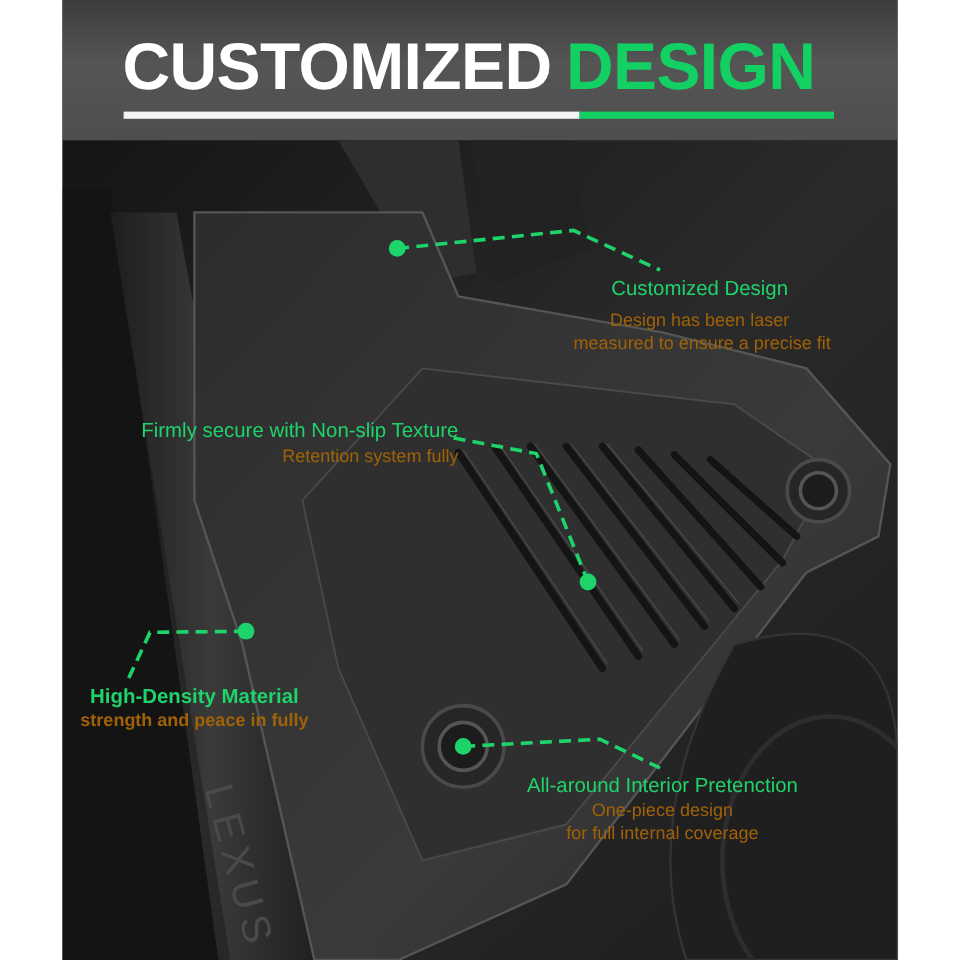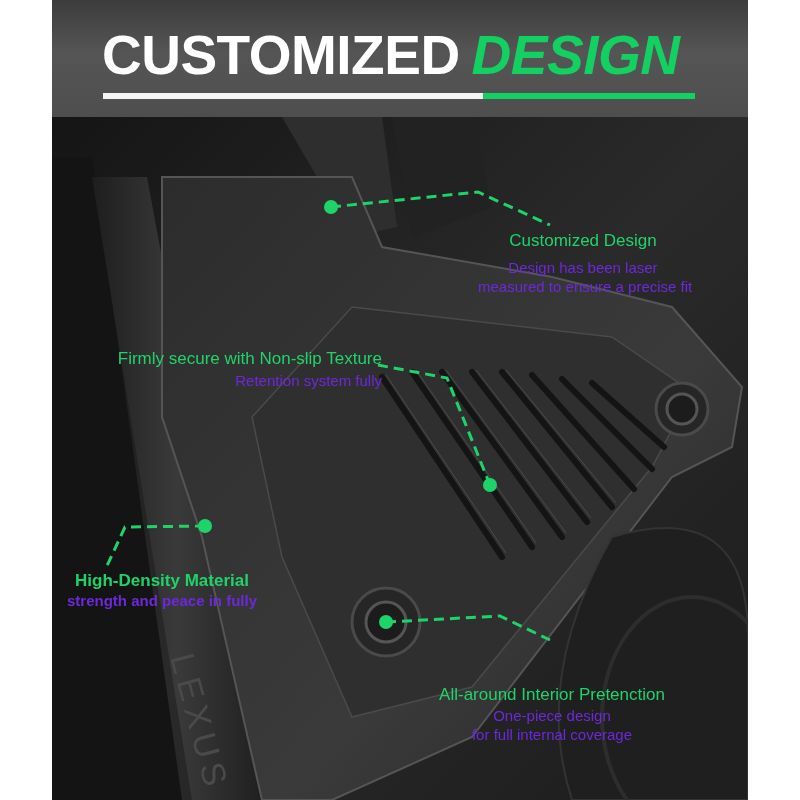--- a/index.html
+++ b/index.html
@@ -2,27 +2,27 @@
 <html><head>
 <meta charset="utf-8">
 <style>
   html, body { margin: 0; padding: 0; background: #ffffff; }
   body { width: 800px; height: 800px; position: relative; overflow: hidden; font-family: "Liberation Sans", sans-serif; }
   .frame { position: absolute; left: 52px; top: 0; width: 696px; height: 800px; background: #1a1a1a; overflow: hidden; }
   .header { position: absolute; left: 0; top: 0; width: 696px; height: 117px;
     background: linear-gradient(180deg, #3c3c3c 0%, #555555 45%, #4e4e4e 100%); }
   .title { position: absolute; top: 28px; left: 50px; font-weight: 700; font-size: 55px; letter-spacing: -0.5px; white-space: nowrap; line-height: 1; }
   .title .w { color: #ffffff; }
-  .title .g { color: #12d062; font-style: italic; margin-left: 12px; margin-top: 10px; }
+  .title .g { color: #12d062; margin-left: 12px; margin-top: 10px; }
   .ul-white { position: absolute; left: 51px; top: 93px; width: 380px; height: 6px; background: #f4f4f4; }
   .ul-green { position: absolute; left: 431px; top: 93px; width: 212px; height: 6px; background: #12d062; }
   .scene { position: absolute; left: 0; top: 117px; width: 696px; height: 683px; }
   .callout { position: absolute; text-align: center; white-space: nowrap; }
   .callout .h { color: #1fd36b; font-size: 17px; line-height: 20px; }
-  .callout .d { color: #6d28d9; font-size: 15px; line-height: 19px; }
+  .callout .d { color: #a16207; font-size: 15px; line-height: 19px; }
   .overlay { position: absolute; left: 0; top: 0; width: 800px; height: 800px; pointer-events: none; }
 </style>
 </head>
 <body>
 
 <div class="frame">
   <div class="header">
     <div class="title">
       <span class="w">CUSTOMIZED</span><span class="g">DESIGN</span>
     </div>
@@ -119,17 +119,17 @@
 <div class="callout" style="left:72px; top:349px; width:310px;text-align:right;">
   <div class="h">Firmly secure with Non-slip Texture</div>
   <div class="d" style="margin-top:2px;">Retention system fully</div>
 </div>
 
 <div class="callout" style="left:52px; top:571px; width:220px;font-weight:bold;">
   <div class="h">High-Density Material</div>
   <div class="d">strength and peace in fully</div>
 </div>
 
-<div class="callout" style="left:424px; top:645px; width:256px;margin-top:40px;">
+<div class="callout" style="left:424px; top:645px; width:256px;">
   <div class="h">All-around Interior Pretenction</div>
   <div class="d" style="margin-top:1px;">One-piece design</div>
   <div class="d">for full internal coverage</div>
 </div>
 
 </body></html>

